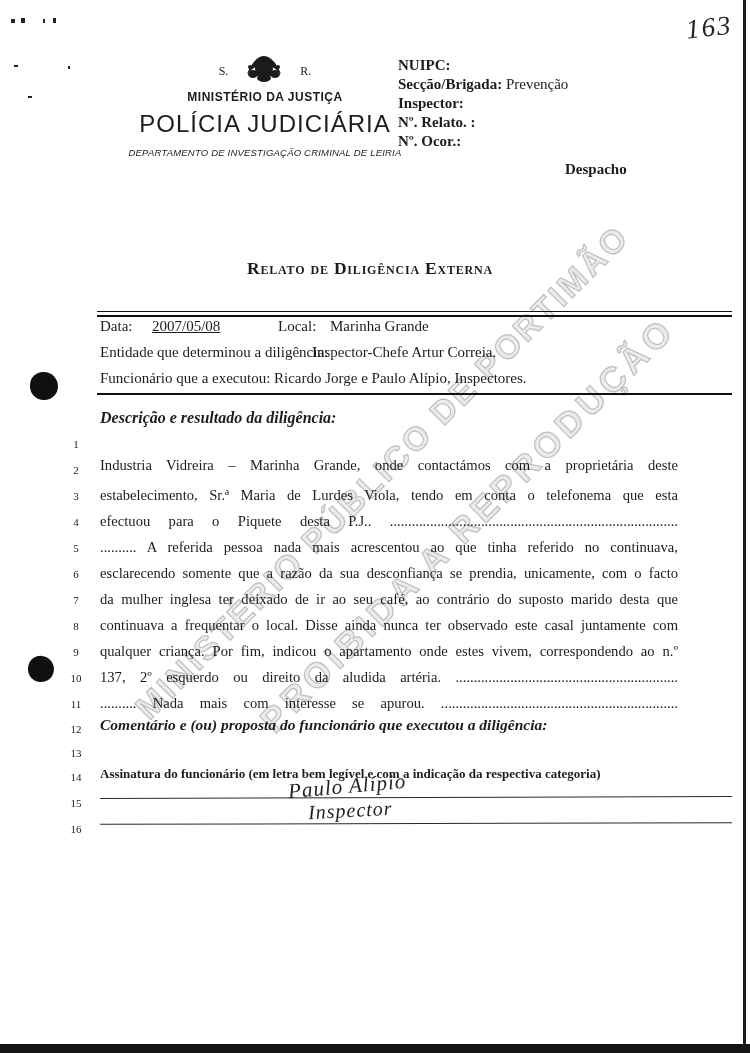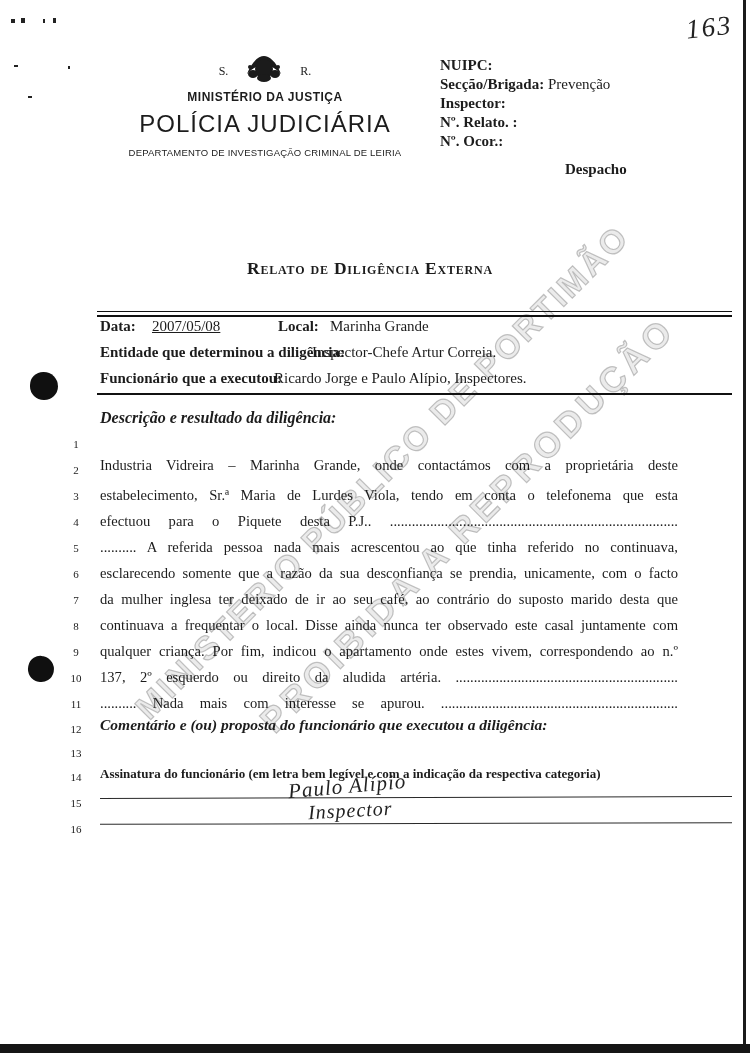--- a/index.html
+++ b/index.html
@@ -20,34 +20,34 @@
   .pagenum-hw{position:absolute;left:686px;top:12px;font-size:27px;transform:rotate(-6deg);letter-spacing:2px;}
   .sig-name{position:absolute;left:288px;top:774px;font-size:21px;transform:rotate(-5deg);letter-spacing:1px;}
   .sig-role{position:absolute;left:308px;top:799px;font-size:20px;transform:rotate(-3deg);letter-spacing:1px;}
   
   .hdr-left{position:absolute;left:95px;top:55px;width:340px;text-align:center;
     font-family:"Liberation Sans", sans-serif;}
   .crest-row{display:flex;align-items:center;justify-content:center;gap:14px;height:32px;
     font-family:"Liberation Serif", serif;font-size:12px;}
   .ministry{margin-top:3px;font-size:12px;font-weight:bold;letter-spacing:.5px;}
   .org{margin-top:6px;font-size:24px;letter-spacing:1px;}
-  .dept{margin-top:9px;font-size:9.5px;letter-spacing:.2px;}
-  .hdr-right{position:absolute;left:398px;top:56px;font-size:15px;line-height:19px;margin-left:42px;}
+  .dept{margin-top:9px;font-size:9.5px;letter-spacing:.2px;font-style:italic;}
+  .hdr-right{position:absolute;left:398px;top:56px;font-size:15px;line-height:19px;}
   .hdr-right b{font-weight:bold;}
   .despacho{position:absolute;left:565px;top:161px;font-size:15px;font-weight:bold;}
   
   .doc-title{position:absolute;left:0;top:258px;width:740px;text-align:center;
     font-size:17.5px;font-weight:bold;font-variant:small-caps;letter-spacing:.8px;}
   
   .rule{position:absolute;left:97px;width:635px;background:#111;}
   .rule-a{top:311px;height:1px;}
   .rule-b{top:315px;height:2px;}
   .rule-c{top:393px;height:2px;}
   .trow{position:absolute;left:0;top:0;font-size:15px;}
-  .tlabel{font-weight:bold;}
+  .tlabel{font-weight:normal;}
   .abs{position:absolute;white-space:nowrap;}
   
   .wm{position:absolute;font-family:"Liberation Sans", sans-serif;font-weight:bold;
     color:rgba(130,130,130,0.16);-webkit-text-stroke:1.2px rgba(125,125,125,0.45);
     white-space:nowrap;transform-origin:0 0;pointer-events:none;}
   .wm1{left:128px;top:700px;font-size:33px;letter-spacing:3px;transform:rotate(-45deg);}
   .wm2{left:252px;top:712px;font-size:35px;letter-spacing:5px;transform:rotate(-45deg);}
   
   .section-h{position:absolute;left:100px;top:409px;font-size:16px;font-weight:bold;font-style:italic;}
   .bodyline{position:absolute;left:100px;width:578px;height:26px;line-height:26px;

